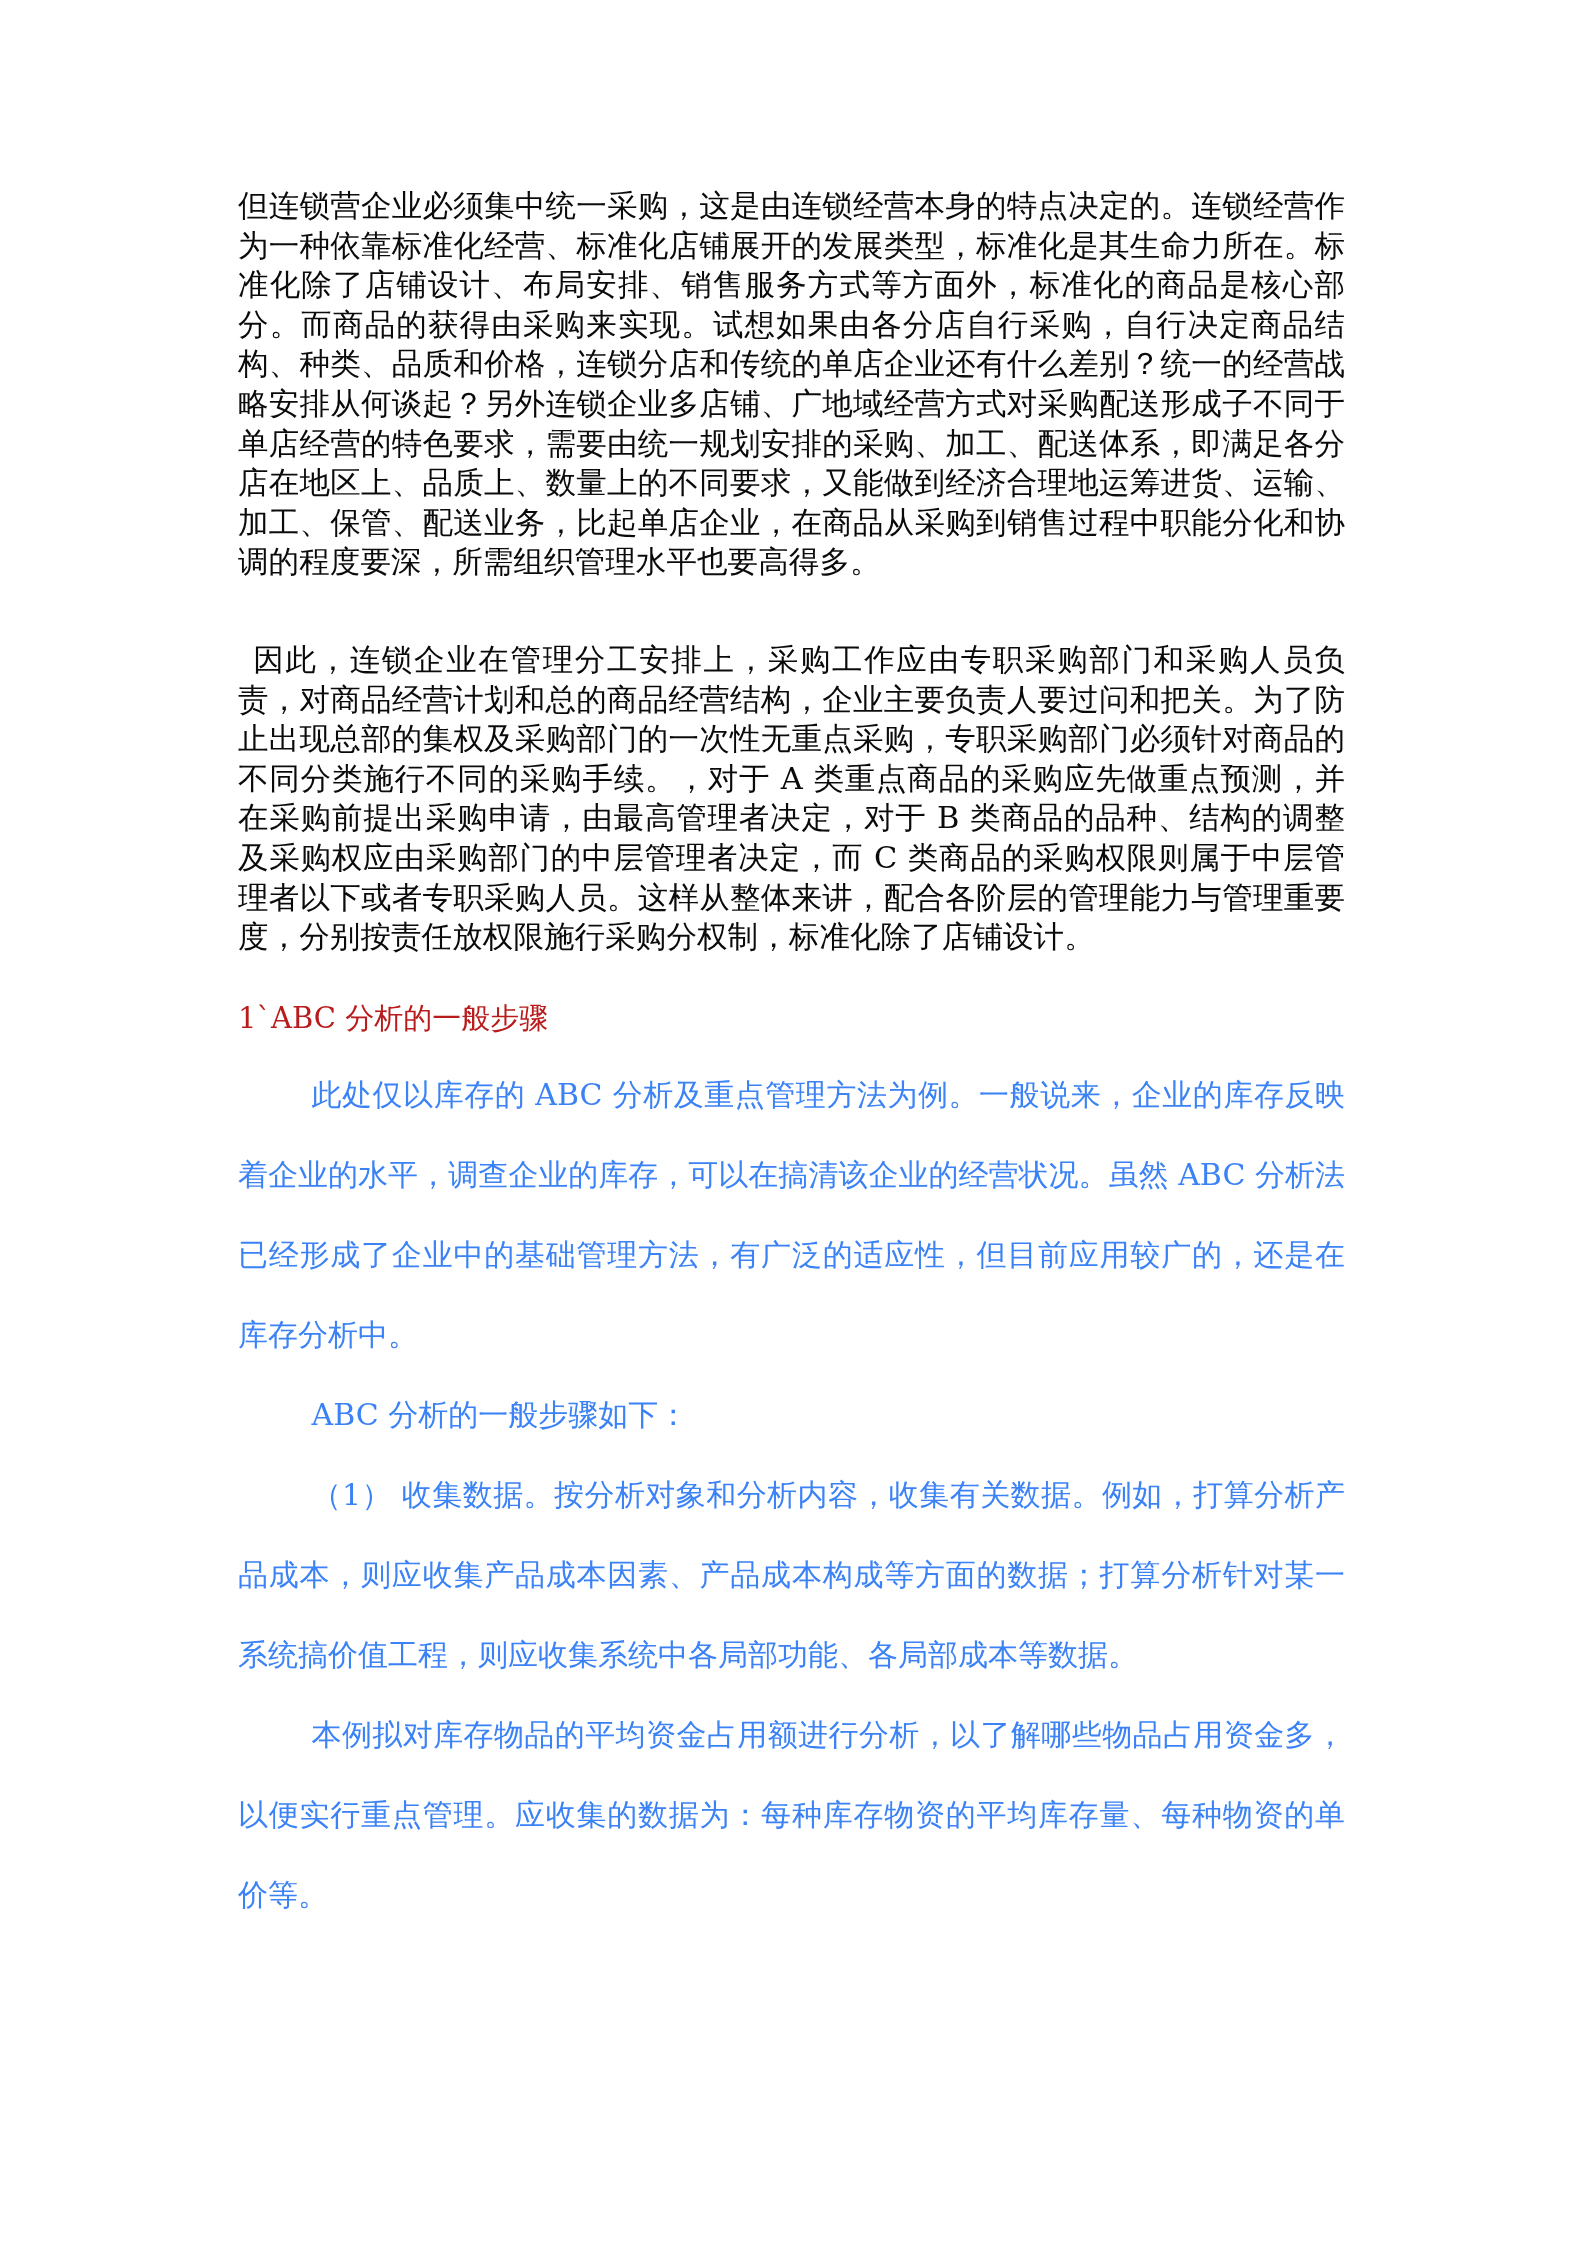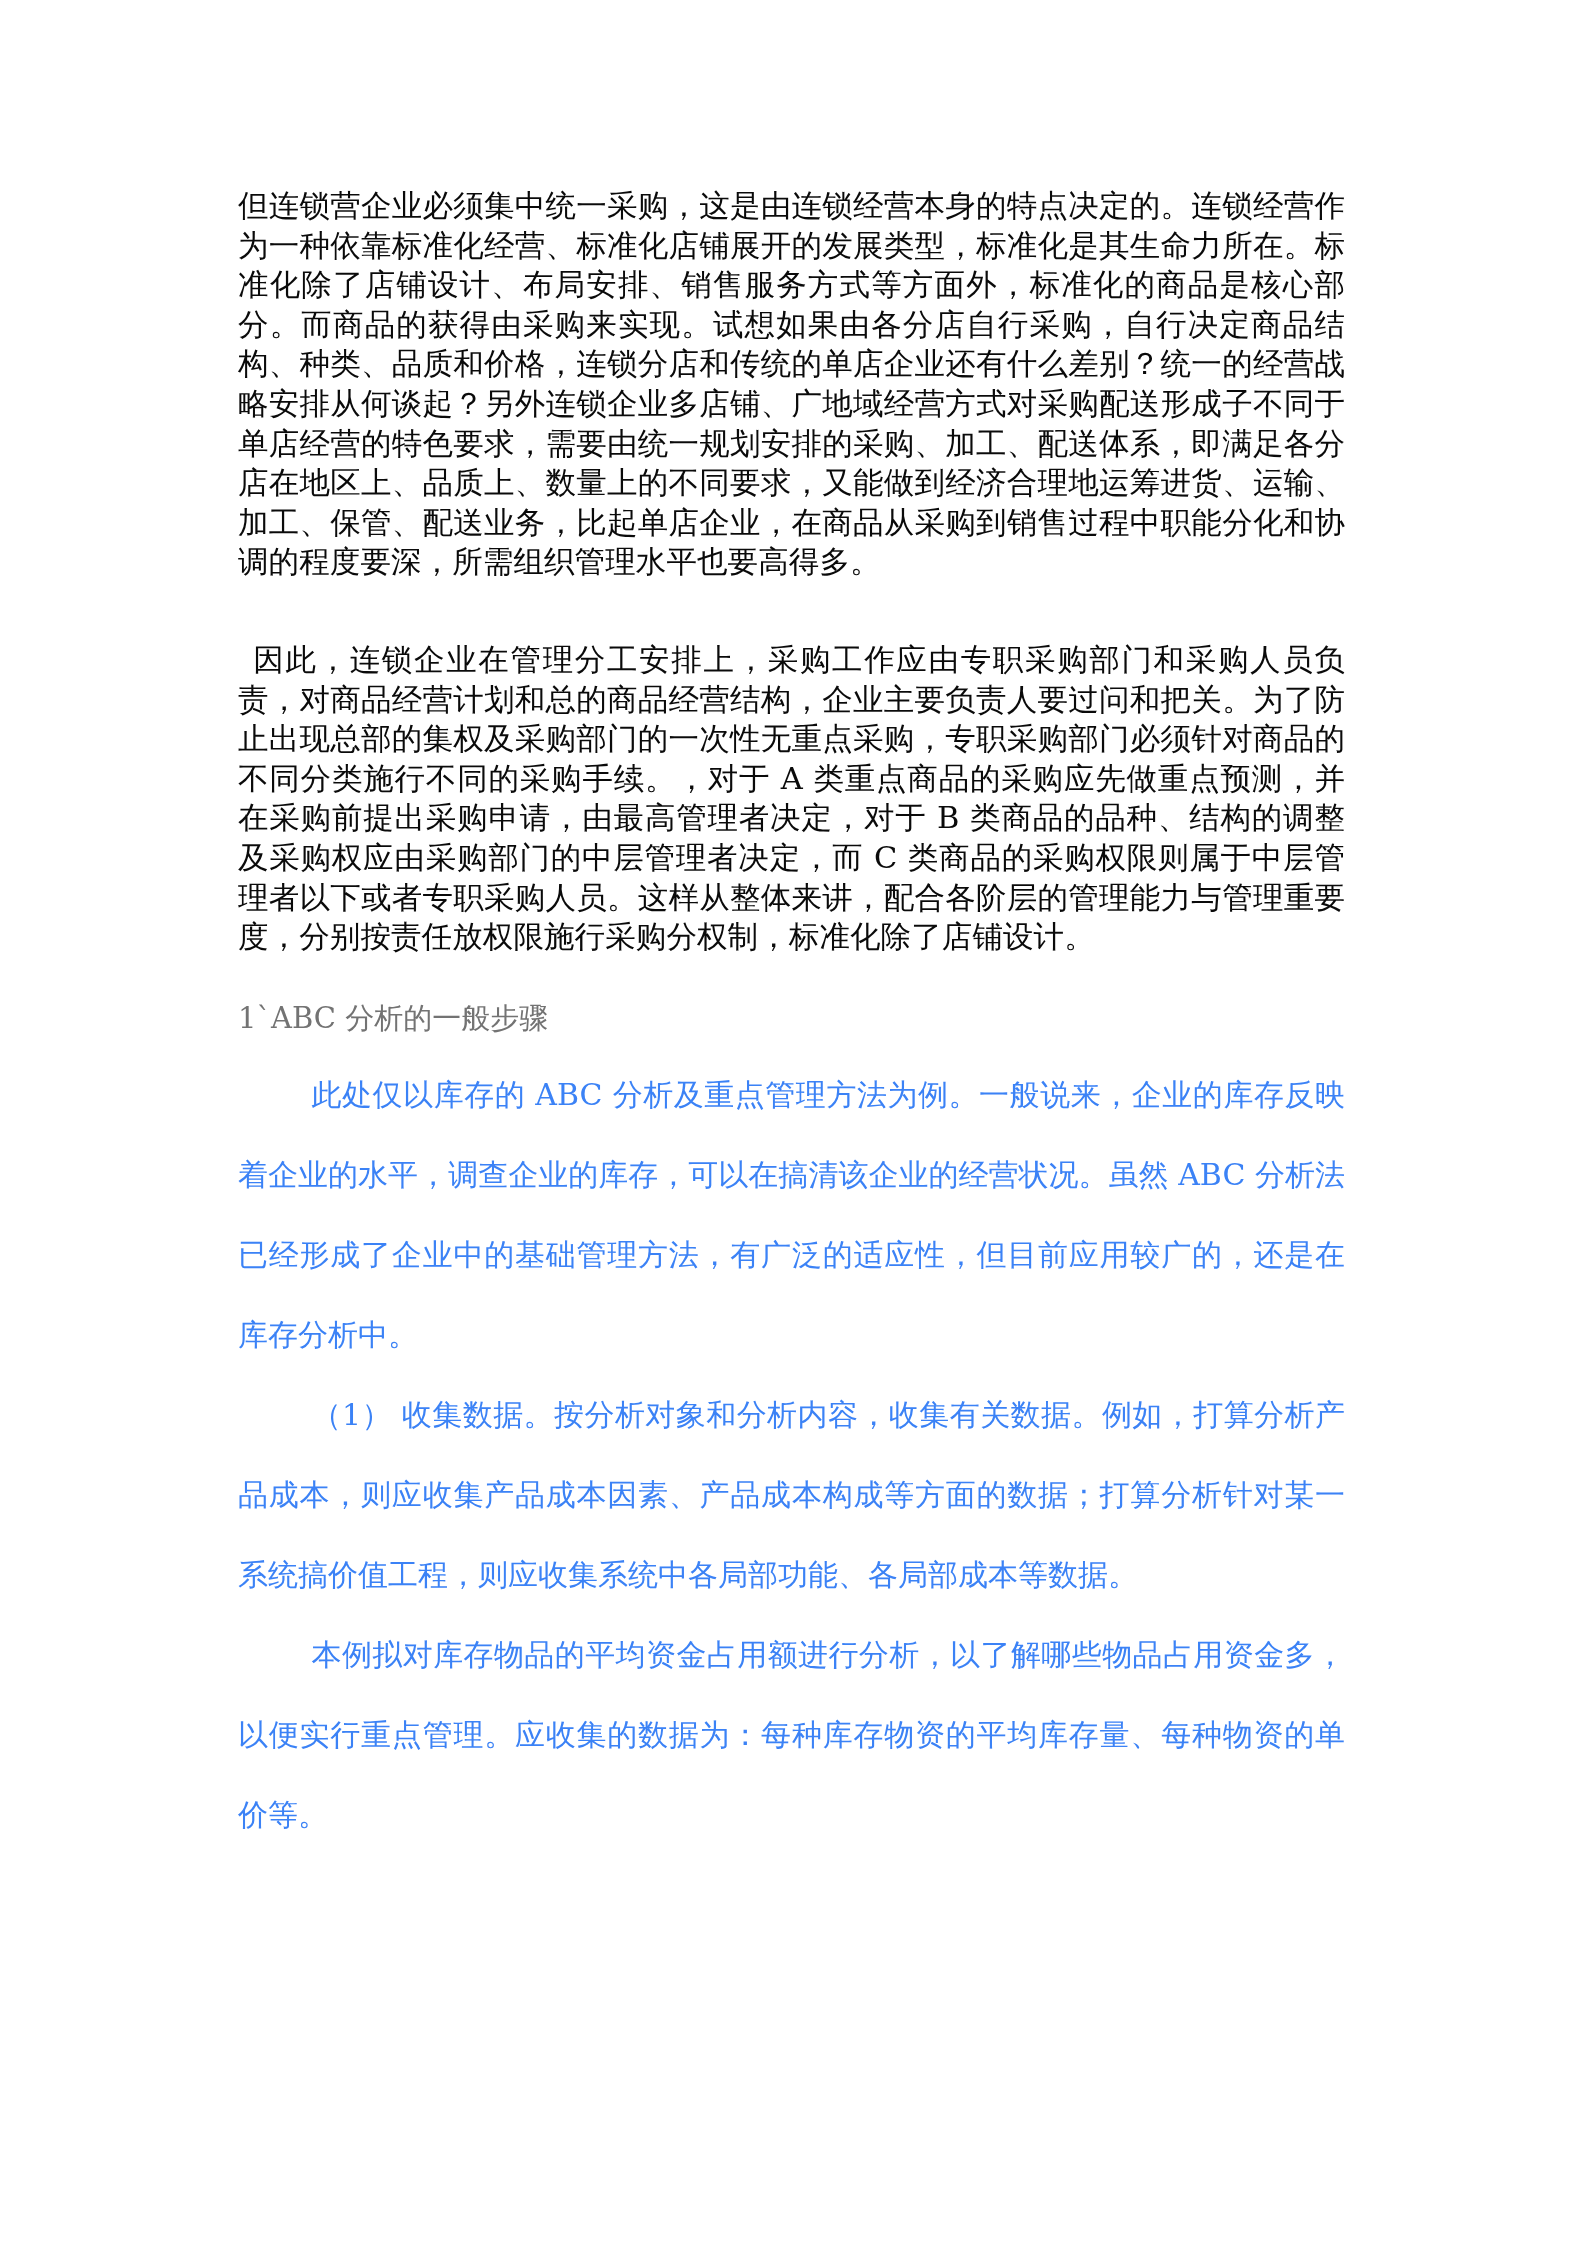--- a/index.html
+++ b/index.html
@@ -74,25 +74,26 @@
   <div class="content">
 
     <p class="para-tight indent-0">但连锁营企业必须集中统一采购，这是由连锁经营本身的特点决定的。连锁经营作为一种依靠标准化经营、标准化店铺展开的发展类型，标准化是其生命力所在。标准化除了店铺设计、布局安排、销售服务方式等方面外，标准化的商品是核心部分。而商品的获得由采购来实现。试想如果由各分店自行采购，自行决定商品结构、种类、品质和价格，连锁分店和传统的单店企业还有什么差别？统一的经营战略安排从何谈起？另外连锁企业多店铺、广地域经营方式对采购配送形成子不同于单店经营的特色要求，需要由统一规划安排的采购、加工、配送体系，即满足各分店在地区上、品质上、数量上的不同要求，又能做到经济合理地运筹进货、运输、加工、保管、配送业务，比起单店企业，在商品从采购到销售过程中职能分化和协调的程度要深，所需组织管理水平也要高得多。</p>
 
     <div class="spacer-after-p2"></div>
 
     <p class="para-tight indent-1">因此，连锁企业在管理分工安排上，采购工作应由专职采购部门和采购人员负责，对商品经营计划和总的商品经营结构，企业主要负责人要过问和把关。为了防止出现总部的集权及采购部门的一次性无重点采购，专职采购部门必须针对商品的不同分类施行不同的采购手续。，对于 A 类重点商品的采购应先做重点预测，并在采购前提出采购申请，由最高管理者决定，对于 B 类商品的品种、结构的调整及采购权应由采购部门的中层管理者决定，而 C 类商品的采购权限则属于中层管理者以下或者专职采购人员。这样从整体来讲，配合各阶层的管理能力与管理重要度，分别按责任放权限施行采购分权制，标准化除了店铺设计。</p>
 
     <div class="spacer-after-heading"></div>
 
-    <h2 class="heading-red" style="color:#737373">1`ABC 分析的一般步骤</h2>
+    <h2 class="heading-red" style="color:#b91c1c">1`ABC 分析的一般步骤</h2>
 
     <div class="spacer-block"></div>
 
     <p class="para-loose indent-2">此处仅以库存的 ABC 分析及重点管理方法为例。一般说来，企业的库存反映着企业的水平，调查企业的库存，可以在搞清该企业的经营状况。虽然 ABC 分析法已经形成了企业中的基础管理方法，有广泛的适应性，但目前应用较广的，还是在库存分析中。</p>
 
+    <p class="para-loose indent-2">ABC 分析的一般步骤如下：</p>
 
     <p class="para-loose indent-2">（1） 收集数据。按分析对象和分析内容，收集有关数据。例如，打算分析产品成本，则应收集产品成本因素、产品成本构成等方面的数据；打算分析针对某一系统搞价值工程，则应收集系统中各局部功能、各局部成本等数据。</p>
 
     <p class="para-loose indent-2">本例拟对库存物品的平均资金占用额进行分析，以了解哪些物品占用资金多，以便实行重点管理。应收集的数据为：每种库存物资的平均库存量、每种物资的单价等。</p>
 
   </div>
 </div>
 
 </body></html>

